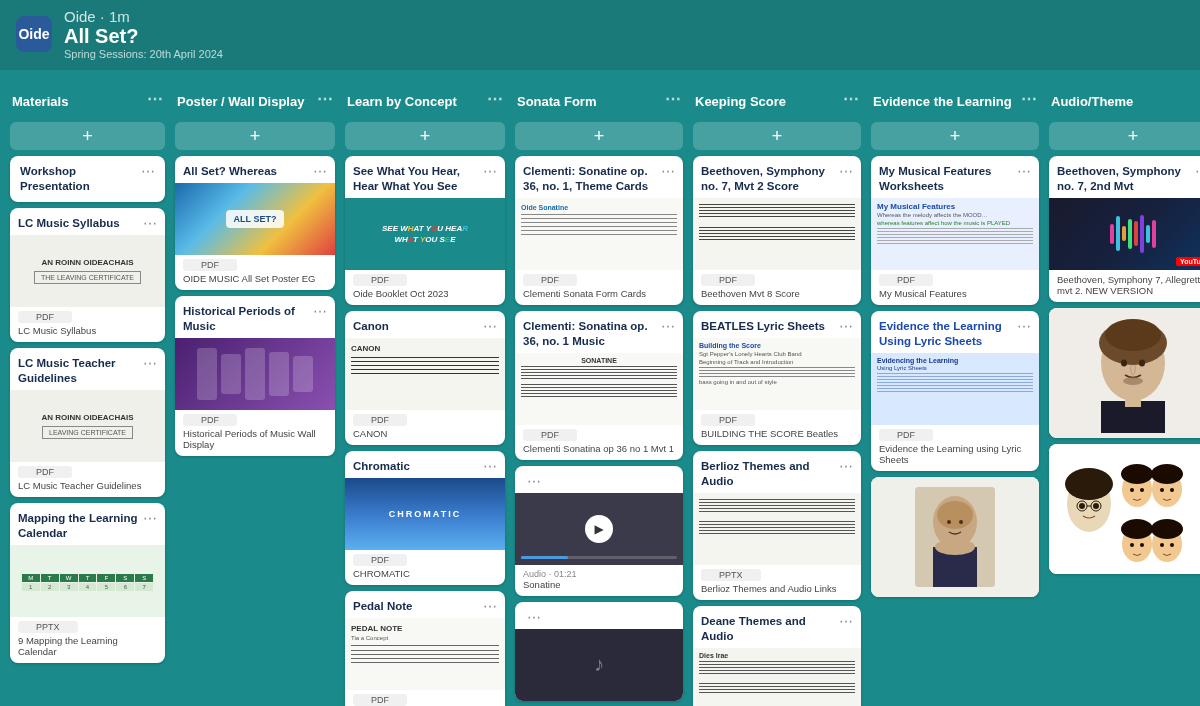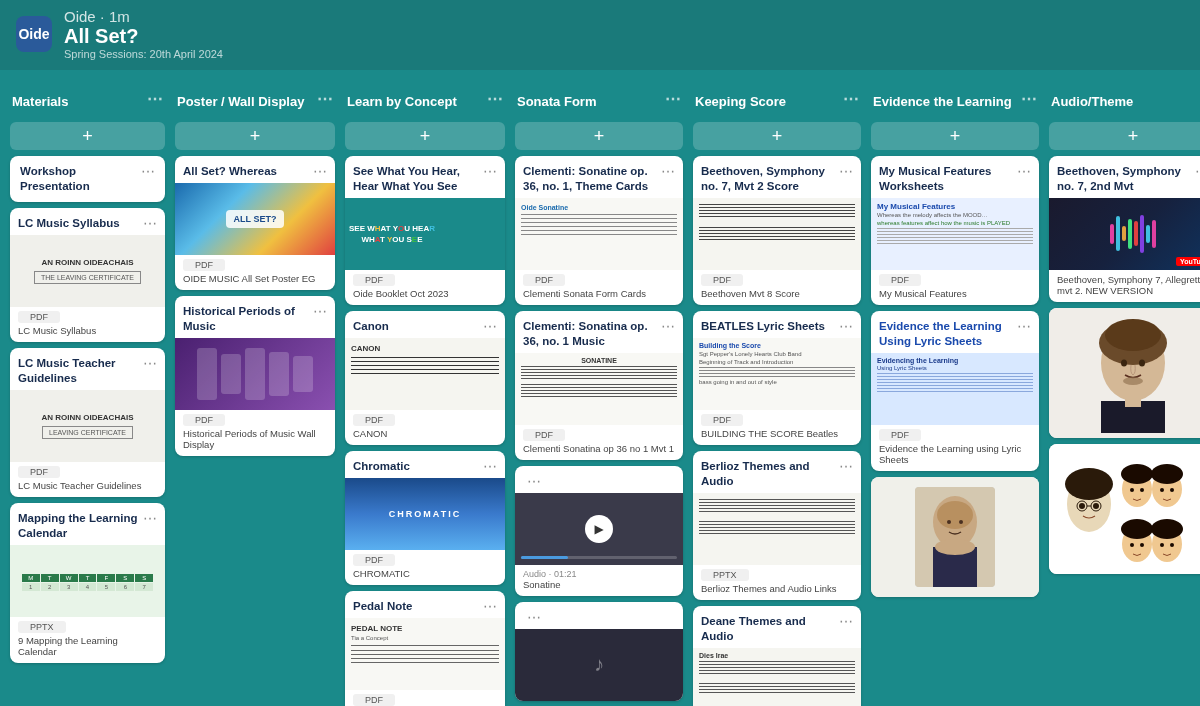--- a/index.html
+++ b/index.html
@@ -111,21 +111,21 @@
     }
     .card-footer {
       padding: 4px 8px 6px;
       font-size: 9.5px;
       color: #666;
     }
     .card-tag {
       display: inline-block;
       background: #f0f0f0;
       border-radius: 3px;
-      padding: 1px 12px;
+      padding: 1px 18px;
       font-size: 9px;
       color: #555;
       margin-bottom: 2px;
     }
     .card-label {
       font-size: 9.5px;
       color: #444;
     }
 
     
@@ -342,21 +342,21 @@
       <span class="col-menu">⋯</span>
     </div>
     <button class="add-btn">+</button>
 
     <div class="card">
       <div class="card-header">
         <span class="card-title">See What You Hear, Hear What You See</span>
         <span class="card-menu">⋯</span>
       </div>
       <div class="card-img">
-        <div style="width:100%;height:100%;background:#1a8a8a;display:flex;align-items:center;justify-content:flex-start;padding:4px;">
+        <div style="width:100%;height:100%;background:#1a8a8a;display:flex;align-items:center;justify-content:center;padding:4px;font-style:italic;">
           <div style="color:white;font-size:8px;font-weight:700;text-align:center;line-height:1.4;">
             SEE W<span style="color:#f0c040;">H</span>AT Y<span style="color:#e04040;">O</span>U HEA<span style="color:#40c0e0;">R</span><br>
             WH<span style="color:#e04040;">A</span>T <span style="color:#f0c040;">Y</span>OU S<span style="color:#40c040;">E</span>E
           </div>
         </div>
       </div>
       <div class="card-footer">
         <span class="card-tag">PDF</span>
         <div class="card-label">Oide Booklet Oct 2023</div>
       </div>

